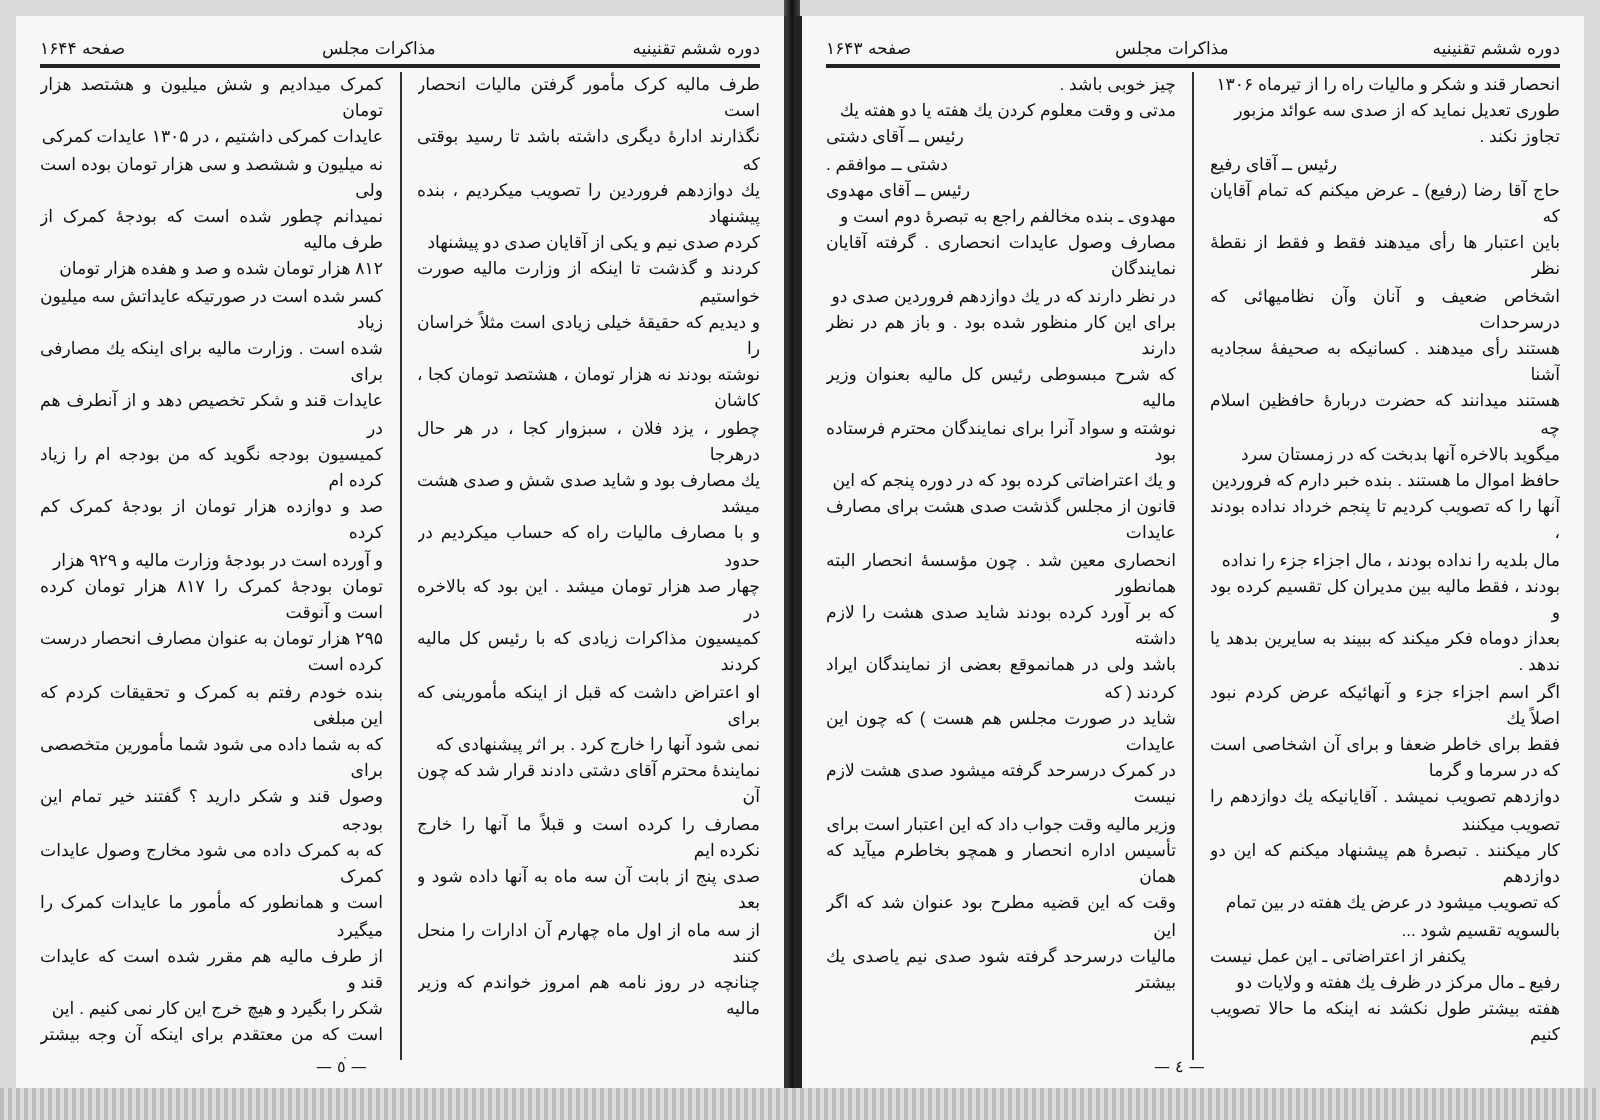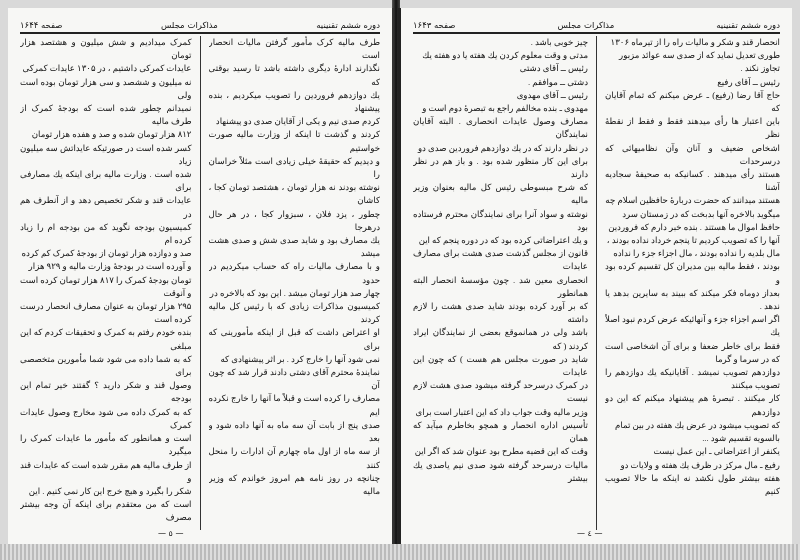--- a/index.html
+++ b/index.html
@@ -24,25 +24,25 @@
     display:flex; justify-content:space-between; align-items:flex-end;
     direction:rtl; font-size:8.5px; color:#111; padding-bottom:2px;
   }
   .cols {
     position:absolute; top:28px; left:12px; right:12px; bottom:14px;
     display:flex; direction:rtl; gap:8px;
   }
   .col {
     flex:1; direction:rtl; text-align:justify; font-size:8.6px; line-height:13.2px;
     color:#111; overflow:hidden;
-    font-family:Liberation Serif, serif;
+    font-family:Liberation Sans, sans-serif;
   }
   .col-divider { width:1px; background:#333; }
   .col p { margin:0; }
-  .col .center { text-align:right; }
+  .col .center { text-align:left; }
   .footer-mark { position:absolute; font-size:8px; color:#111; }
   .edge-bottom { position:absolute; left:0; right:0; bottom:0; height:16px;
     background:repeating-linear-gradient(90deg,#bbb 0 2px,#ddd 2px 4px); }
 </style>
 </head>
 <body>
 
 <div class="spread">
   <div class="gutter"></div>
 
@@ -136,21 +136,21 @@
           <p>هفته بیشتر طول نکشد نه اینکه ما حالا تصویب کنیم</p>
         </div>
       <div class="col-divider"></div>
       <div class="col" id="rp-c1">
           <p>چیز خوبی باشد .</p>
           <p>مدتی و وقت معلوم کردن یك هفته یا دو هفته یك</p>
           <p class="center">رئیس ــ آقای دشتی</p>
           <p class="center">دشتی ــ موافقم .</p>
           <p class="center">رئیس ــ آقای مهدوی</p>
           <p>مهدوی ـ بنده مخالفم راجع به تبصرهٔ دوم است و</p>
-          <p>مصارف وصول عایدات انحصاری . البته آقایان نمایندگان</p>
+          <p>مصارف وصول عایدات انحصاری . گرفته آقایان نمایندگان</p>
           <p>در نظر دارند که در یك دوازدهم فروردین صدی دو</p>
           <p>برای این کار منظور شده بود . و باز هم در نظر دارند</p>
           <p>که شرح مبسوطی رئیس کل مالیه بعنوان وزیر مالیه</p>
           <p>نوشته و سواد آنرا برای نمایندگان محترم فرستاده بود</p>
           <p>و یك اعتراضاتی کرده بود که در دوره پنجم که این</p>
           <p>قانون از مجلس گذشت صدی هشت برای مصارف عایدات</p>
           <p>انحصاری معین شد . چون مؤسسهٔ انحصار البته همانطور</p>
           <p>که بر آورد کرده بودند شاید صدی هشت را لازم داشته</p>
           <p>باشد ولی در همانموقع بعضی از نمایندگان ایراد کردند ( که</p>
           <p>شاید در صورت مجلس هم هست ) که چون این عایدات</p>

